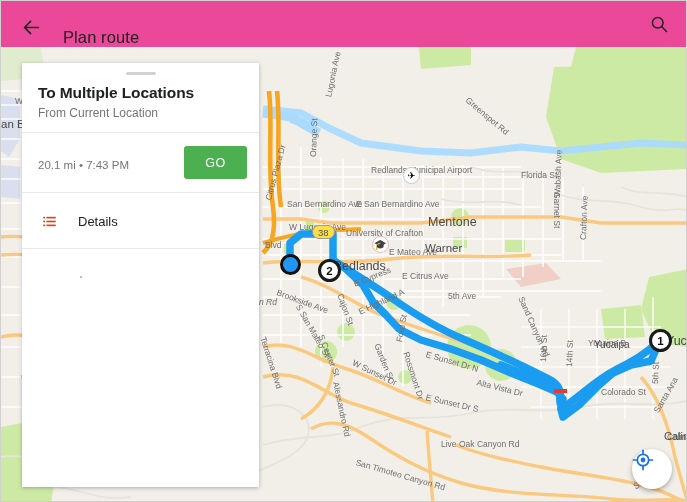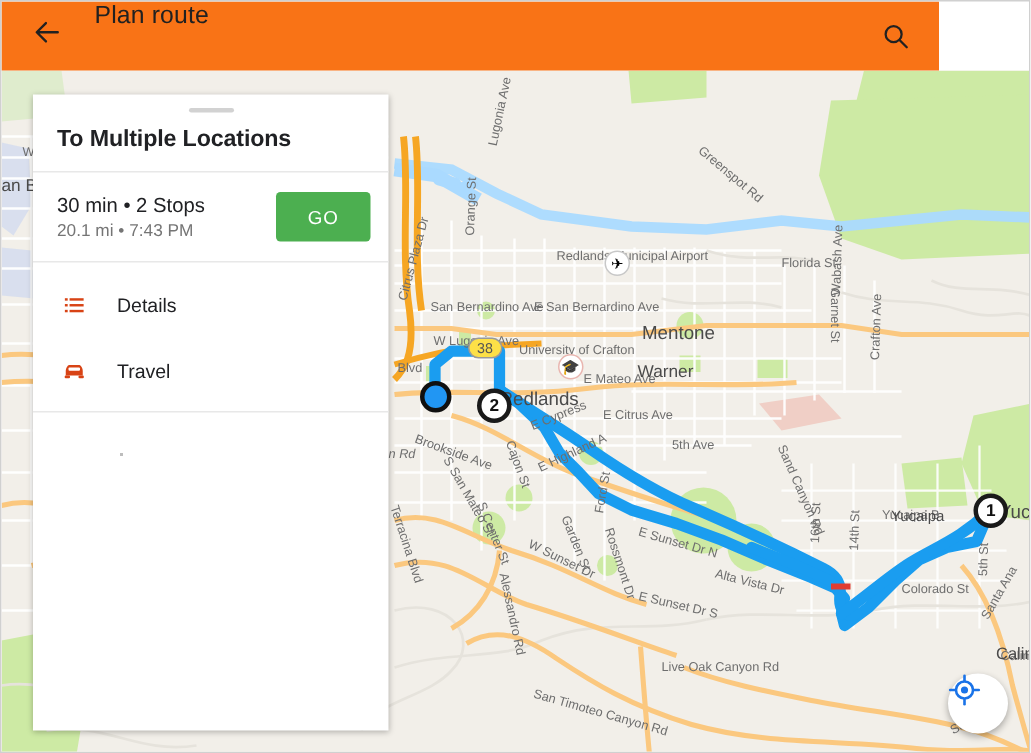--- a/index.html
+++ b/index.html
@@ -13,23 +13,23 @@
     position: relative;
     width: 687px; height: 502px;
     border: 1px solid #d0d0d0;
     overflow: hidden;
     background: #fff;
   }
 
   
   .header {
     position: absolute; left: 0; top: 0;
-    width: 625px; height: 46px;
-    background: #f97316;
-    display: flex; align-items: flex-start;
+    width: 687px; height: 46px;
+    background: #ec4899;
+    display: flex; align-items: flex-end;
     z-index: 40;
   }
   .back-btn {
     width: 40px; height: 40px; margin-left: 10px;
     display: flex; align-items: center; justify-content: center;
     cursor: pointer;
   }
   .header-title {
     font-size: 16.5px; color: #212121; margin-left: 12px;
     letter-spacing: .1px;
@@ -415,27 +415,27 @@
       </svg>
     </div>
   </div>
 
   <div class="card">
 
     <div class="drag-handle"></div>
 
     <div class="card-head">
       <div class="dest-title">To Multiple Locations</div>
+      <div class="dest-sub">From Current Location</div>
     </div>
 
     <div class="divider"></div>
 
     <div class="eta-row">
       <div>
-        <div class="eta-main">30 min • 2 Stops</div>
         <div class="eta-sub">20.1 mi • 7:43 PM</div>
       </div>
       <button class="go-btn">GO</button>
     </div>
 
     <div class="divider"></div>
 
     <div class="menu">
 
       <div class="menu-item">
@@ -447,31 +447,20 @@
               <rect x="2" y="10.7" width="3" height="2.6"></rect>
                 <rect x="7" y="10.7" width="15" height="2.6"></rect>
               <rect x="2" y="16.9" width="3" height="2.6"></rect>
                 <rect x="7" y="16.9" width="15" height="2.6"></rect>
             </g>
           </svg>
         </span>
         <span class="menu-label">Details</span>
       </div>
 
-      <div class="menu-item">
-        <span class="menu-icon">
-          <svg width="17" height="17" viewBox="0 0 24 24">
-            <path d="M4 11.5 C4 9 5.5 6.5 7 6 H17 C18.5 6.5 20 9 20 11.5 V16 H4 Z" fill="#d84315"></path>
-            <rect x="3" y="16" width="5" height="2.6" rx="1" fill="#d84315"></rect>
-            <rect x="16" y="16" width="5" height="2.6" rx="1" fill="#d84315"></rect>
-            <rect x="6.6" y="8.4" width="10.8" height="3.2" rx="1" fill="#ffffff"></rect>
-          </svg>
-        </span>
-        <span class="menu-label">Travel</span>
-      </div>
 
       <div class="menu-sep"></div>
 
 
     </div>
 
     <div class="card-filler">
       <div class="tiny-dot" style="margin-top:22px;"></div>
     </div>
   </div>

